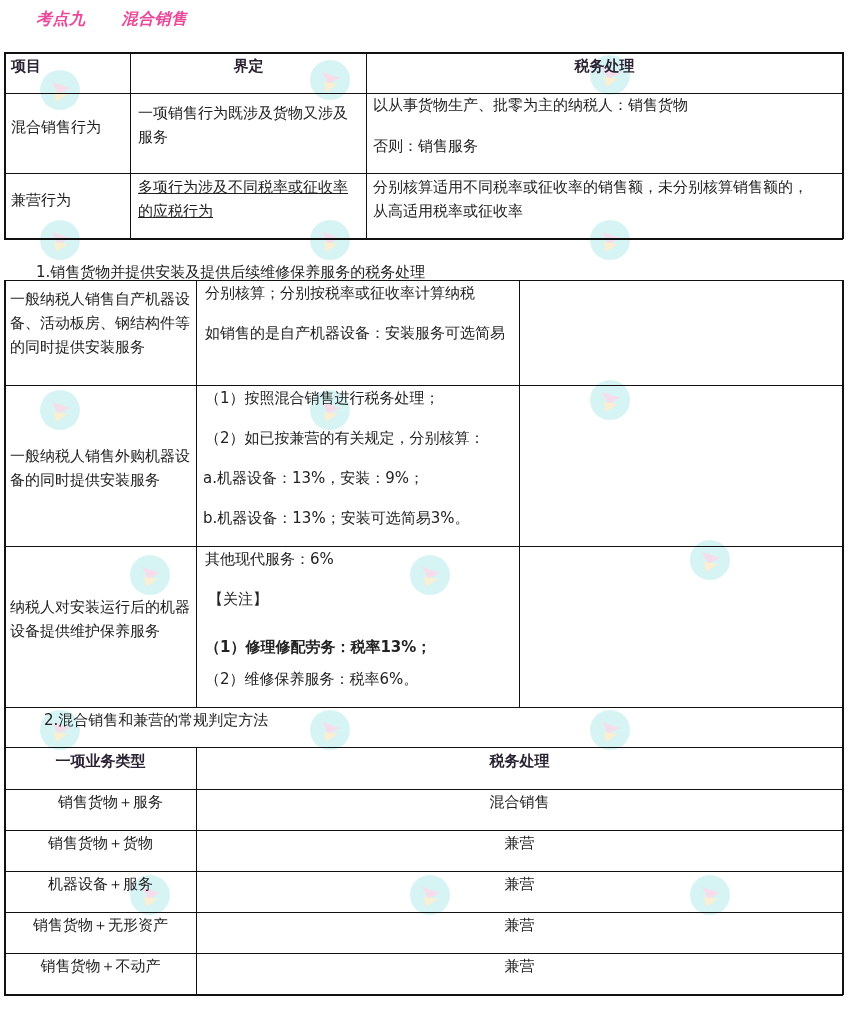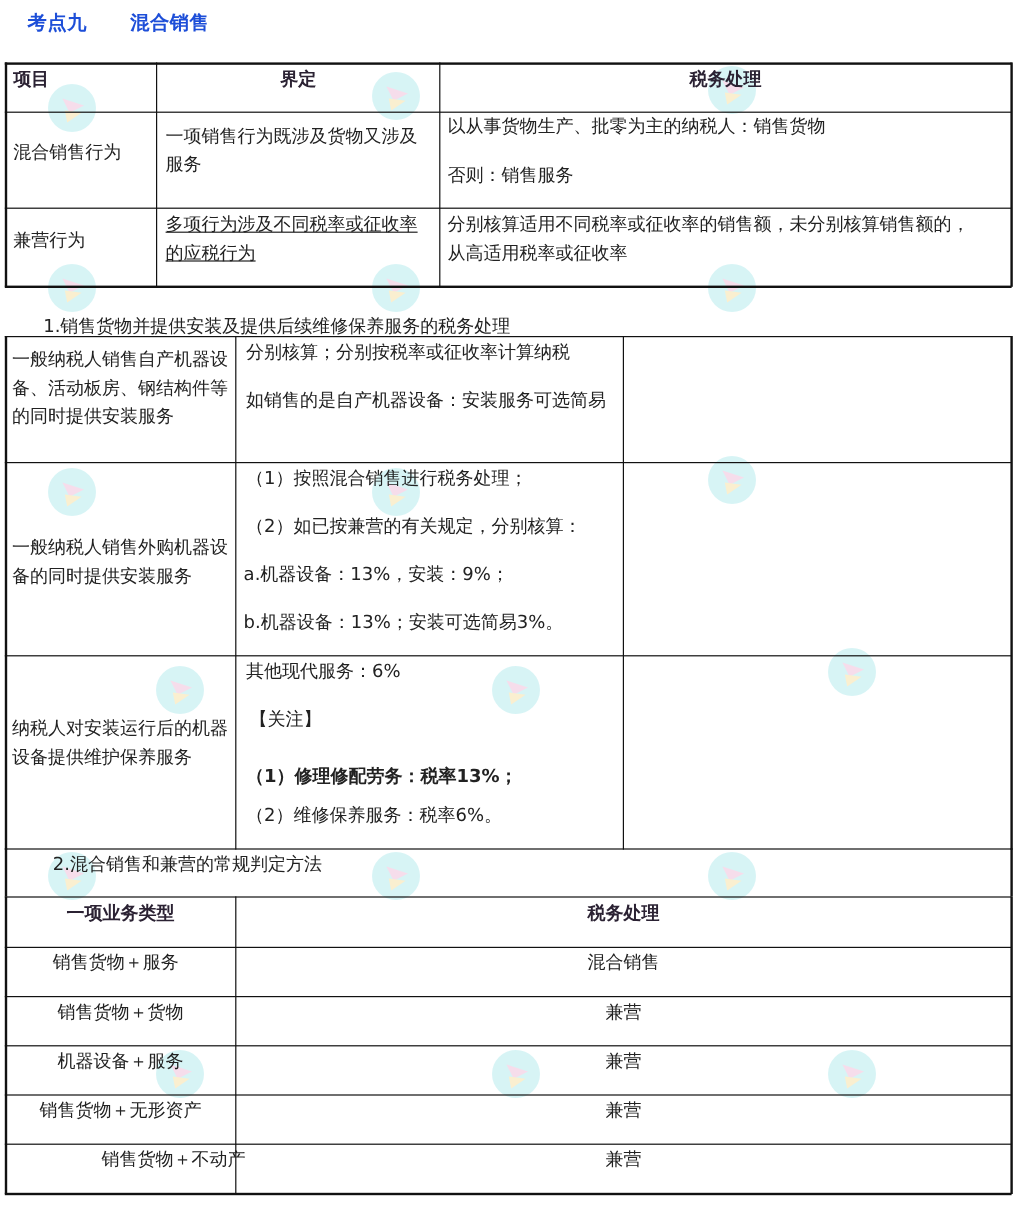--- a/index.html
+++ b/index.html
@@ -1,19 +1,19 @@
 <!DOCTYPE html>
 <html><head>
 <meta charset="utf-8">
 <style>
   html, body { margin:0; padding:0; background:#ffffff; }
   body { width:851px; height:1019px; position:relative; overflow:hidden;
          font-family:"DejaVu Sans","Liberation Sans",sans-serif; color:#222; font-size:15px; }
   .abs { position:absolute; }
-  .title { left:23px; top:9px; font-weight:bold; font-size:16px; color:#1d4ed8; letter-spacing:0.5px; }
+  .title { left:36px; top:9px; font-weight:bold; font-size:16px; color:#ec4899; letter-spacing:0.5px;font-style:italic; }
   .title .gap { display:inline-block; width:36px; }
   .bl { position:absolute; background:#111; }
   .cell { position:absolute; line-height:24px; }
   .hdr { font-weight:bold; color:#2b2233; }
   .center { text-align:center; }
   .wm { position:absolute; pointer-events:none; opacity:0.35; }
 </style>
 </head>
 <body>
 
@@ -114,27 +114,27 @@
   <div class="bl" style="left:4px;top:912px;width:839px;height:1px;"></div>
   <div class="bl" style="left:4px;top:953px;width:839px;height:1px;"></div>
   <div class="bl" style="left:4px;top:994px;width:839px;height:1.5px;"></div>
   <div class="bl" style="left:4px;top:747px;width:1.5px;height:248px;"></div>
   <div class="bl" style="left:196px;top:747px;width:1px;height:248px;"></div>
   <div class="bl" style="left:842px;top:747px;width:1.5px;height:248px;"></div>
 
   <div class="cell hdr center" style="left:5px;top:749px;width:191px;">一项业务类型</div>
   <div class="cell hdr center" style="left:197px;top:749px;width:645px;">税务处理</div>
 
-  <div class="cell center" style="left:1px;top:790px;width:191px;">销售货物＋服务</div>
+  <div class="cell center" style="left:15px;top:790px;width:191px;">销售货物＋服务</div>
   <div class="cell center" style="left:197px;top:790px;width:645px;">混合销售</div>
 
   <div class="cell center" style="left:5px;top:831px;width:191px;">销售货物＋货物</div>
   <div class="cell center" style="left:197px;top:831px;width:645px;">兼营</div>
 
   <div class="cell center" style="left:5px;top:872px;width:191px;">机器设备＋服务</div>
   <div class="cell center" style="left:197px;top:872px;width:645px;">兼营</div>
 
   <div class="cell center" style="left:5px;top:913px;width:191px;">销售货物＋无形资产</div>
   <div class="cell center" style="left:197px;top:913px;width:645px;">兼营</div>
 
-  <div class="cell center" style="left:5px;top:954px;width:191px;padding-left:44px;">销售货物＋不动产</div>
+  <div class="cell center" style="left:5px;top:954px;width:191px;">销售货物＋不动产</div>
   <div class="cell center" style="left:197px;top:954px;width:645px;">兼营</div>
 </div>
 
 </body></html>

